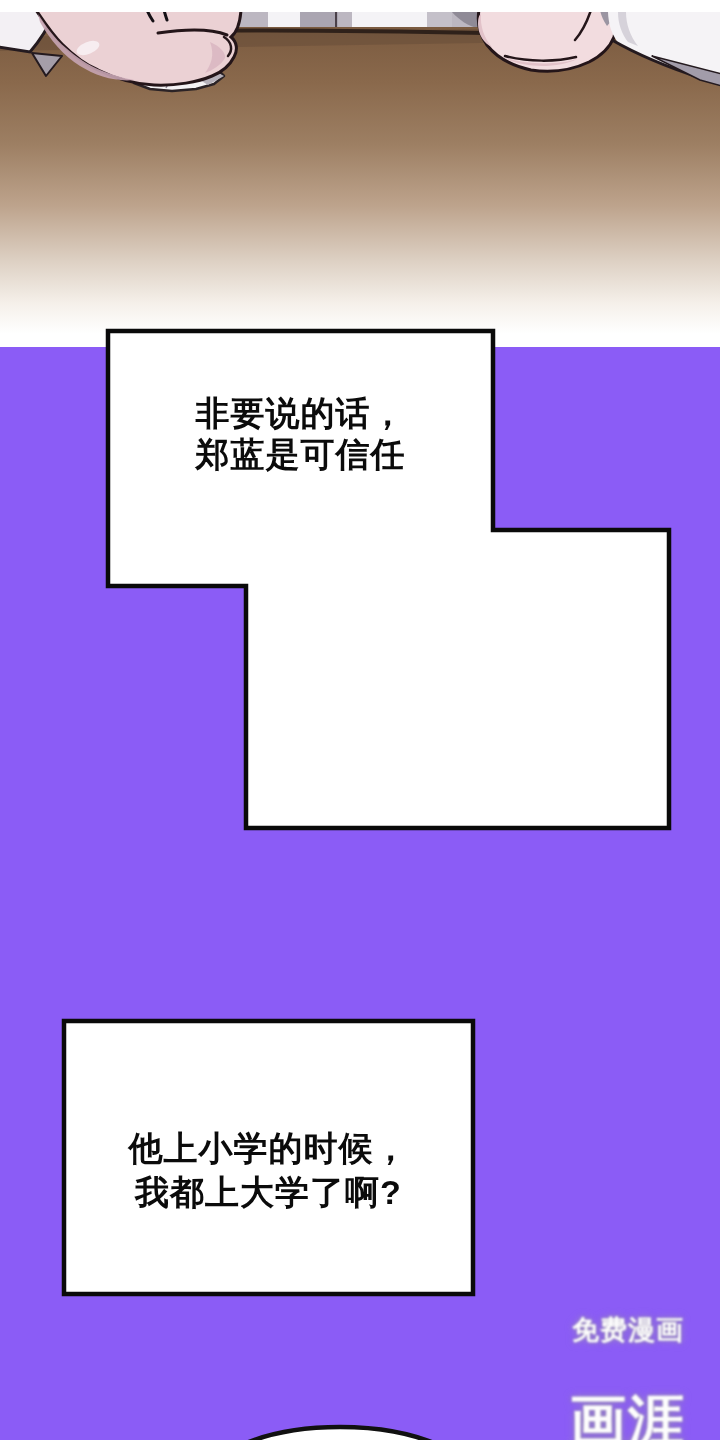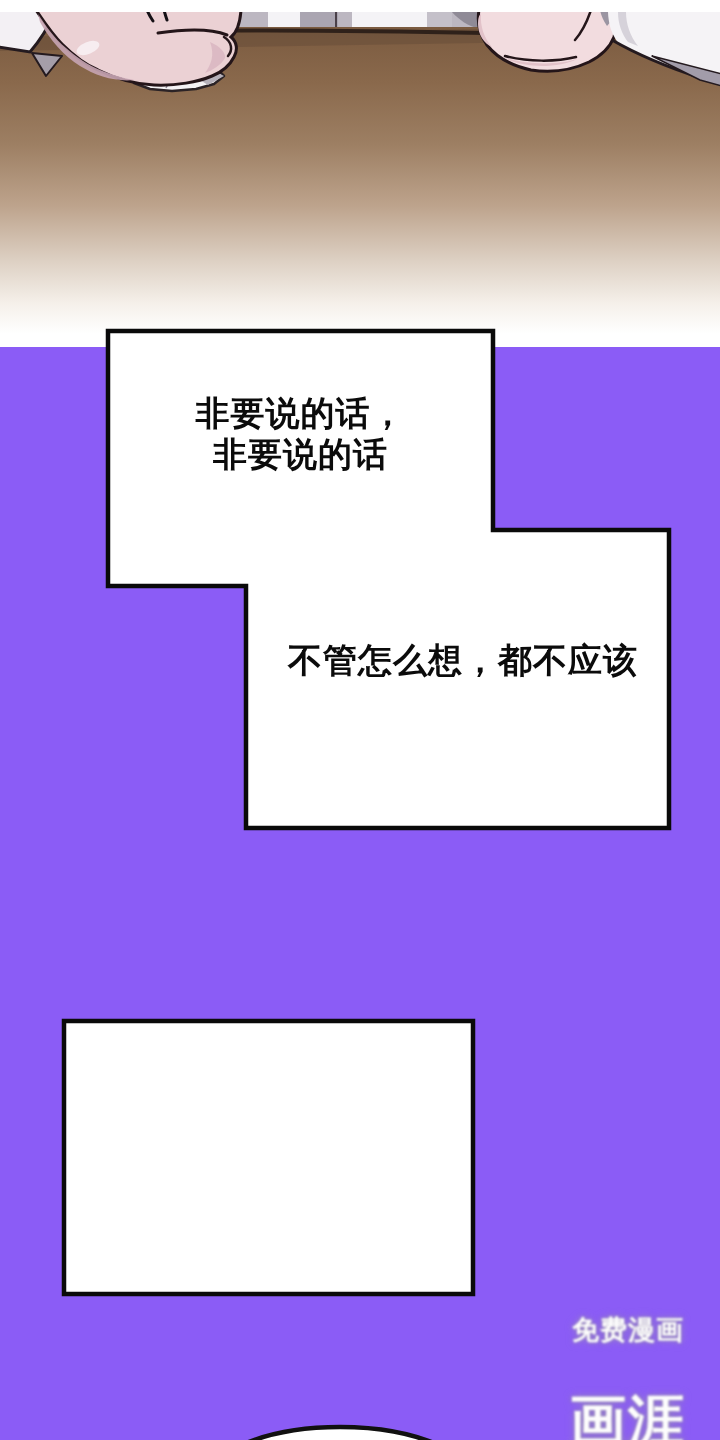--- a/index.html
+++ b/index.html
@@ -127,24 +127,27 @@
   </svg>
 
   <svg class="overlay-svg" width="720" height="1440" viewBox="0 0 720 1440">
     <path d="M 108,319 L 493,319 L 493,518 L 669,518 L 669,816 L 246,816 L 246,574 L 108,574 Z" fill="#ffffff" stroke="#0a0a0a" stroke-width="4.5" stroke-linejoin="miter"></path>
     <rect x="64" y="1009" width="409" height="273" fill="#ffffff" stroke="#0a0a0a" stroke-width="4.5"></rect>
     <ellipse cx="340" cy="1477" rx="140" ry="62" fill="#ffffff" stroke="#111111" stroke-width="4.5"></ellipse>
   </svg>
 
   <div class="bubble-text bt1">
     <div>非要说的话，</div>
-    <div>非要说的话</div>
+    <div>郑蓝是可信任</div>
   </div>
 
   <div class="bubble-text bt2">
-    <div>不管怎么想，都不应该</div>
   </div>
 
+  <div class="bubble-text bt3">
+    <div>他上小学的时候，</div>
+    <div>我都上大学了啊?</div>
+  </div>
 
   <div class="watermark wm-logo">画涯</div>
   <div class="watermark wm-sub">免费漫画</div>
 
 </div>
 
 </body></html>

